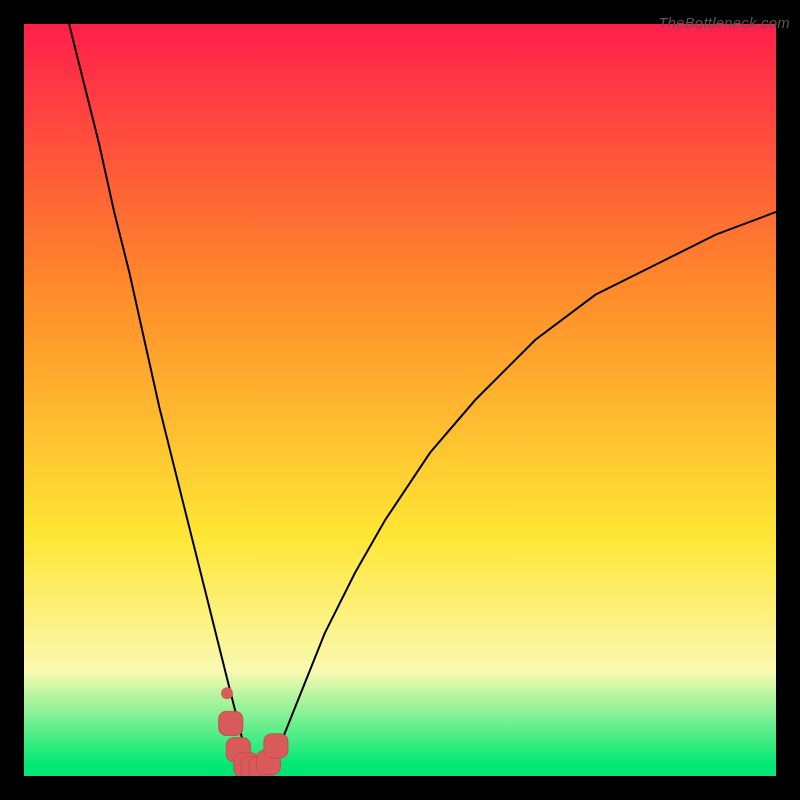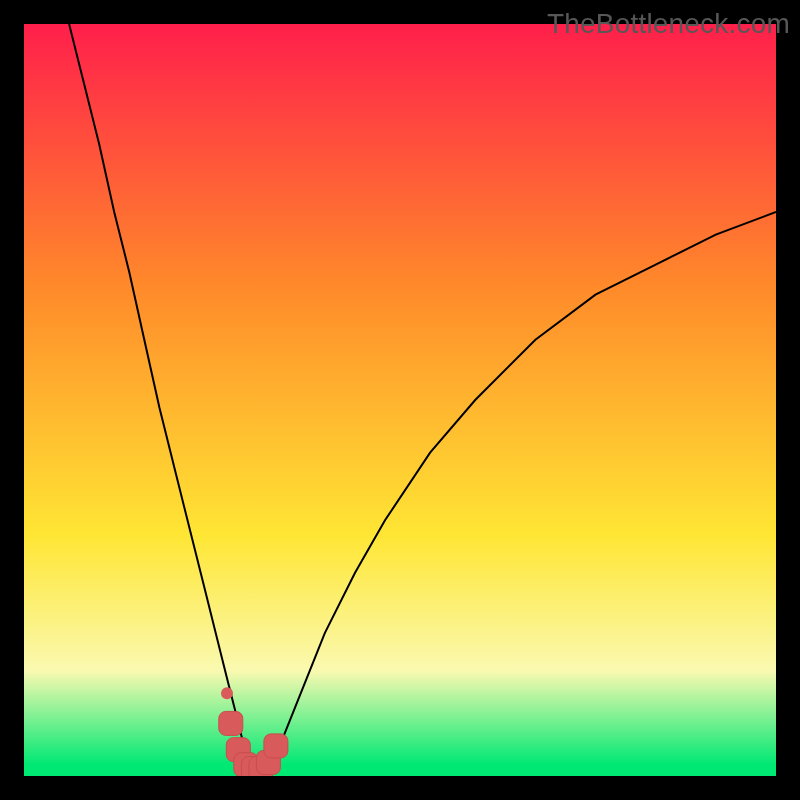--- a/index.html
+++ b/index.html
@@ -21,26 +21,27 @@
   }
   .plot {
     position: absolute;
     left: 0;
     top: 0;
     width: 752px;
     height: 752px;
   }
   .watermark {
     position: absolute;
-    top: 8px;
+    top: 14px;
     right: 10px;
     color: #575757;
-    font-size: 28px;
+    font-size: 15px;
     letter-spacing: 0.2px;
     font-weight: 400;
+    font-style: italic;
   }
   svg { display: block; }
 </style>
 </head>
 <body>
 
 <div class="frame">
   <svg class="plot" viewBox="0 0 752 752" preserveAspectRatio="none">
     <defs>
       <linearGradient id="bg-grad" x1="0" y1="0" x2="0" y2="1">

